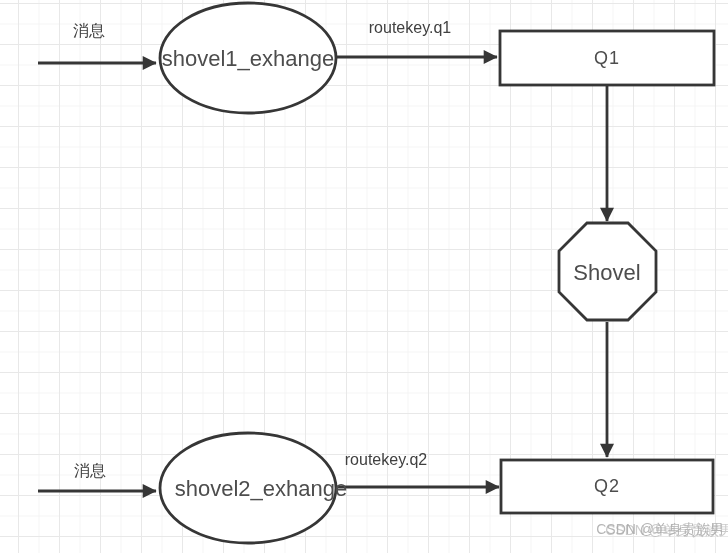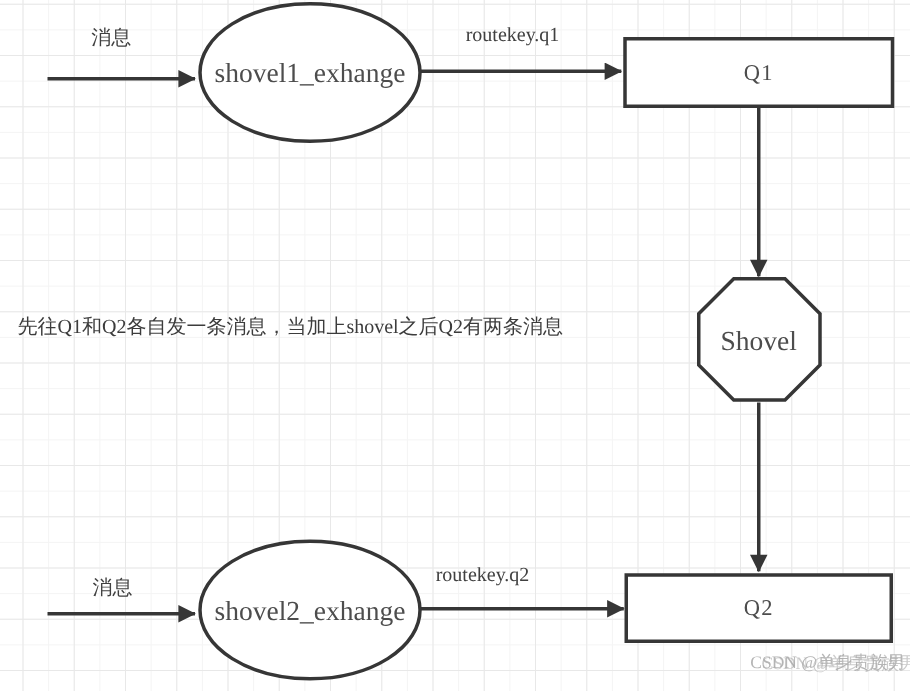--- a/index.html
+++ b/index.html
@@ -8,21 +8,21 @@
     width:728px;height:553px;
     overflow:hidden;
     background-color:#ffffff;
     background-image:
       linear-gradient(to right, #e8e8e8 1px, transparent 1px),
       linear-gradient(to bottom, #e8e8e8 1px, transparent 1px),
       linear-gradient(to right, #f4f4f4 1px, transparent 1px),
       linear-gradient(to bottom, #f4f4f4 1px, transparent 1px);
     background-size: 41px 41px, 41px 41px, 20.5px 20.5px, 20.5px 20.5px;
     background-position: 18px 3px, 18px 3px, 18px 3px, 18px 3px;
-    font-family:Liberation Serif, serif;
+    font-family:Liberation Sans, sans-serif;
   }
   svg{position:absolute;left:0;top:0;}
   .shape{fill:#ffffff;stroke:#363636;stroke-width:2.8px;}
   .edge{stroke:#363636;stroke-width:2.8px;fill:none;}
   .lbl{
     position:absolute;
     transform:translate(-50%,-50%);
     white-space:nowrap;
     color:#404040;
     font-size:16px;
@@ -83,22 +83,21 @@
   </svg>
 
   <div class="lbl" style="left:89px;top:31px;">消息</div>
   <div class="lbl" style="left:410px;top:28px;">routekey.q1</div>
   <div class="lbl" style="left:90px;top:471px;">消息</div>
   <div class="lbl" style="left:386px;top:460px;">routekey.q2</div>
 
   <div class="lbl node-text" style="left:248px;top:59px;">shovel1_exhange</div>
   <div class="lbl node-text queue-text" style="left:607px;top:59px;">Q1</div>
   <div class="lbl node-text" style="left:607px;top:273px;">Shovel</div>
-  <div class="lbl node-text" style="left:248px;top:489px;">shovel2_exhange</div>
+  <div class="lbl node-text" style="left:261px;top:489px;">shovel2_exhange</div>
   <div class="lbl node-text queue-text" style="left:607px;top:487px;">Q2</div>
 
-  <div class="annotation">先往Q1和Q2各自发一条消息，当加上shovel之后Q2有两条消息</div>
 
   <div class="watermark">
     <span class="wm-back">CSDN @单身贵族男</span><span class="wm-front">CSDN @单身贵族男</span>
   </div>
 
 </div>
 
 </body></html>

